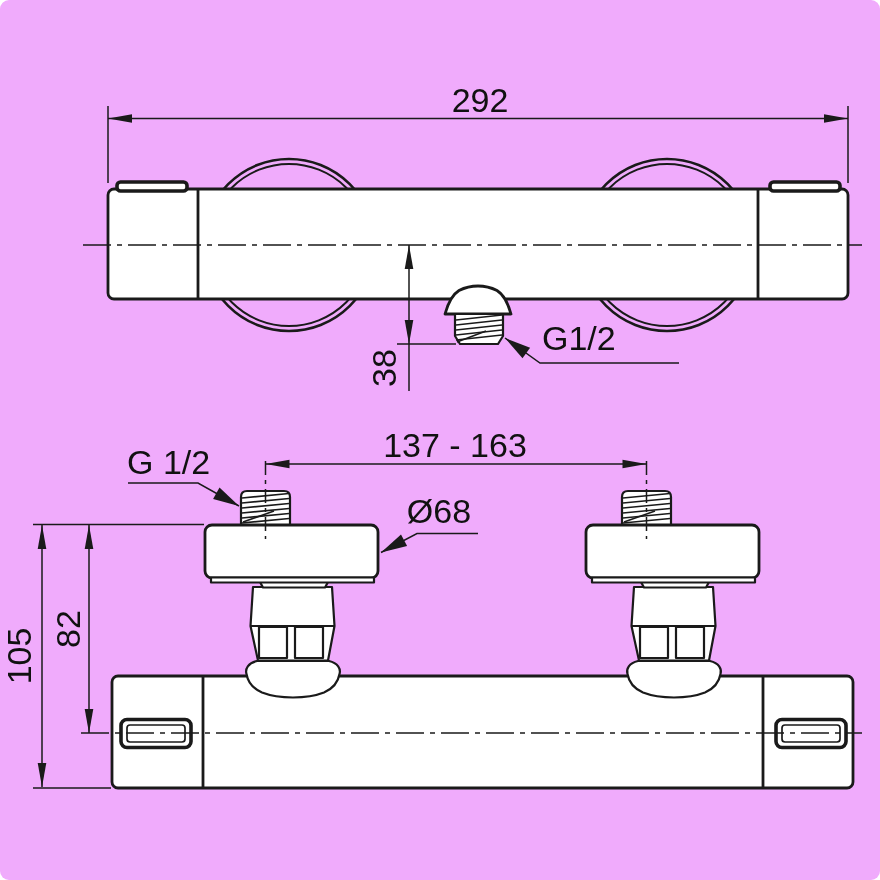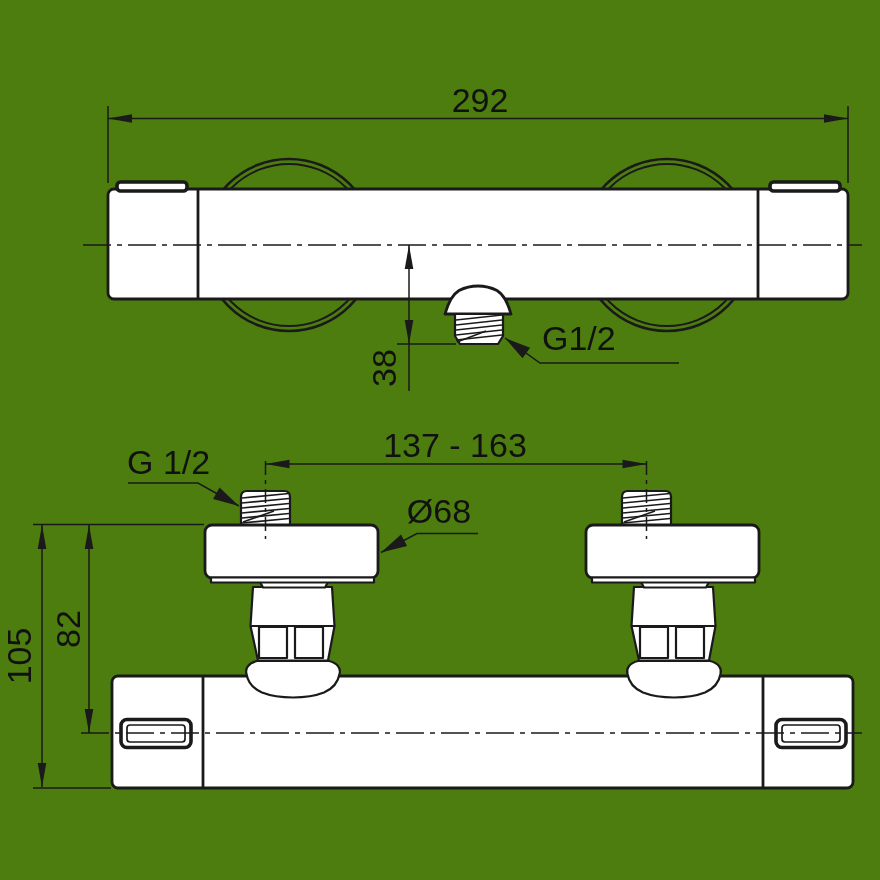--- a/index.html
+++ b/index.html
@@ -1,17 +1,17 @@
 <!DOCTYPE html>
 <html><head>
 <meta charset="utf-8">
 <style>
   html,body{margin:0;padding:0;background:#ffffff;}
-  #canvas{position:relative;width:880px;height:880px;background:#4d7c0f;overflow:hidden;
-          font-family:"Liberation Sans", sans-serif;}
+  #canvas{position:relative;width:880px;height:880px;background:#f0abfc;overflow:hidden;
+          font-family:"Liberation Sans", sans-serif;border-radius:9px;}
   svg{position:absolute;left:0;top:0;}
   svg text{font-family:"Liberation Sans", sans-serif;font-size:34px;fill:#111111;}
   .outline{fill:#ffffff;stroke:#1a1a1a;stroke-width:2.8;stroke-linejoin:round;}
   .detail{fill:#ffffff;stroke:#1a1a1a;stroke-width:2.2;stroke-linejoin:round;}
   .thin{fill:none;stroke:#1a1a1a;stroke-width:1.5;}
   .center{fill:none;stroke:#1a1a1a;stroke-width:1.6;stroke-dasharray:28 6 5 6;}
   .centerv{fill:none;stroke:#1a1a1a;stroke-width:1.5;stroke-dasharray:14 5 4 5;}
   .hatch{fill:none;stroke:#1a1a1a;stroke-width:1.6;}
   .arrow{fill:#1a1a1a;stroke:none;}
   .thick-slot{fill:#ffffff;stroke:#1a1a1a;stroke-width:3.6;}

